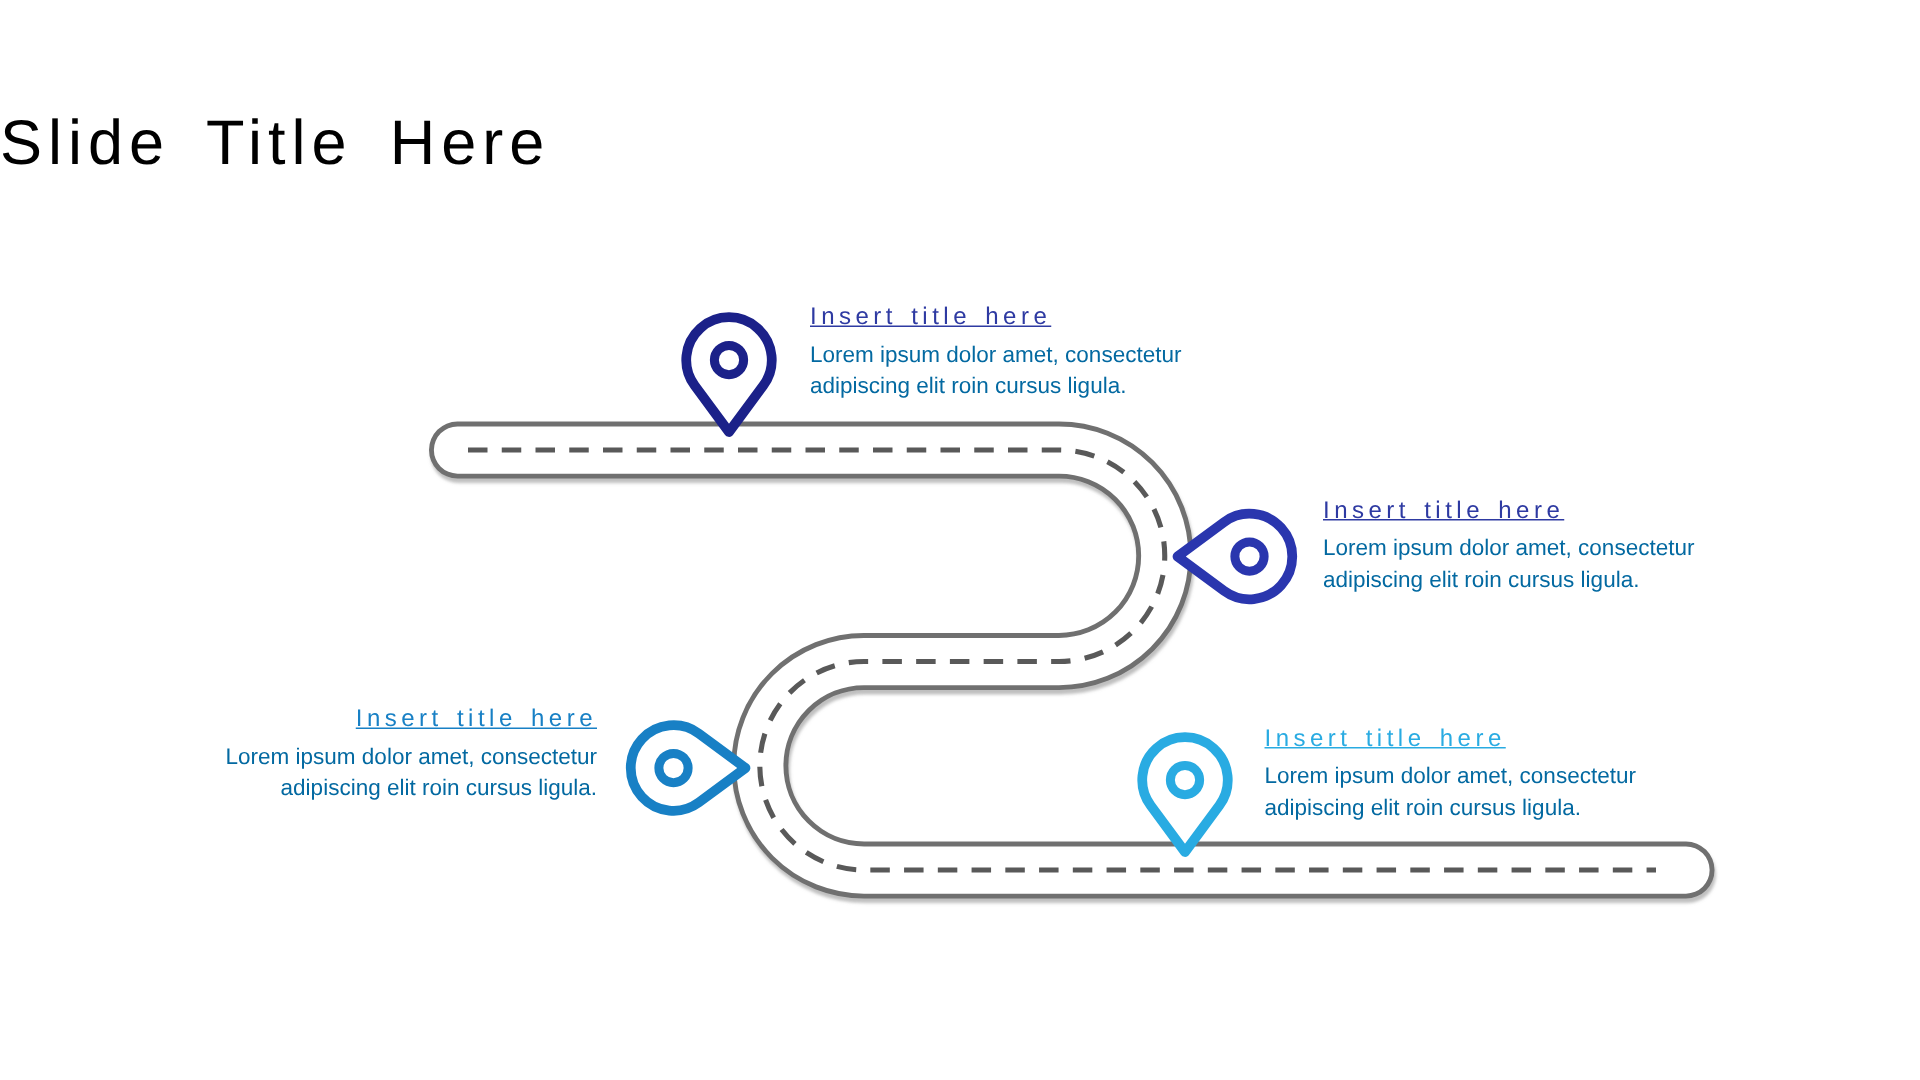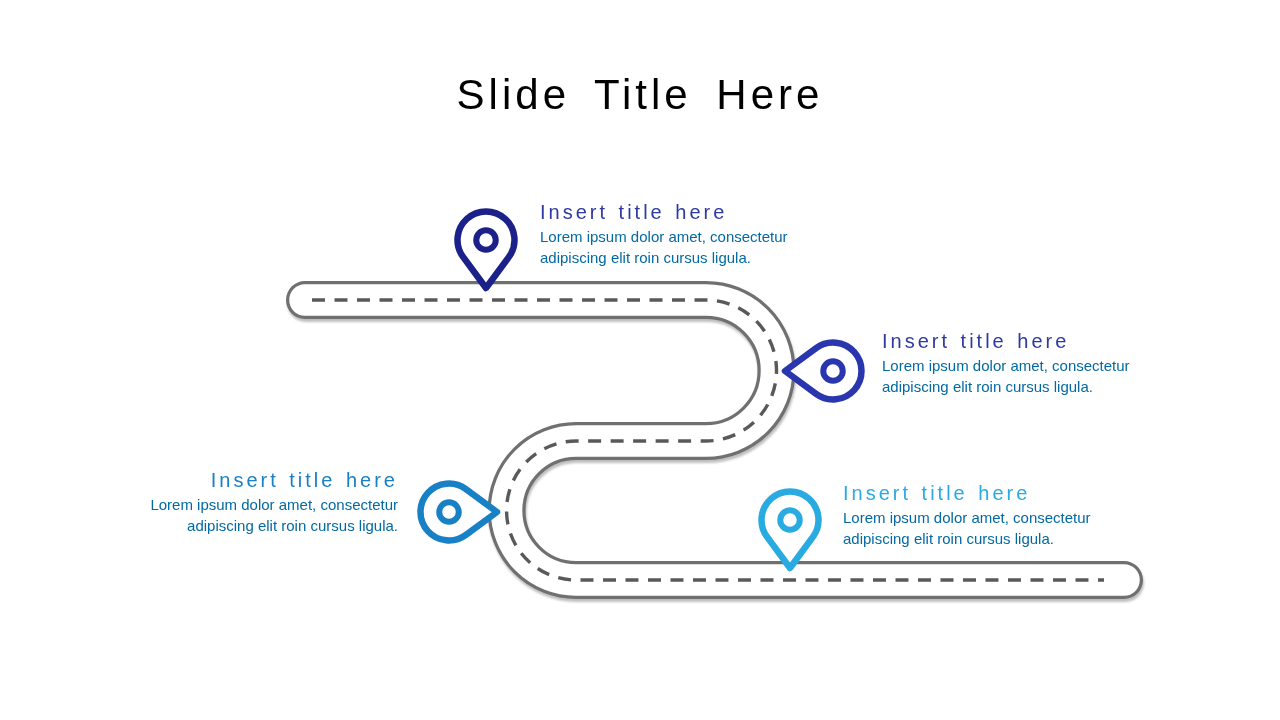--- a/index.html
+++ b/index.html
@@ -4,30 +4,30 @@
 <style>
   html,body{margin:0;padding:0;}
   body{
     width:1280px;height:720px;position:relative;overflow:hidden;
     background:#ffffff;
     font-family:"Liberation Sans","DejaVu Sans",sans-serif;
   }
   .slide{position:absolute;inset:0;}
   .slide-title{
     position:absolute;top:44px;left:0;width:1280px;
-    text-align:center;
+    text-align:left;
     font-size:42px;line-height:1.1;color:#000;
     letter-spacing:4px;word-spacing:9px;font-weight:normal;
   }
   .road-svg{position:absolute;left:0;top:0;}
   .text-block{position:absolute;}
   .text-block .item-title{
-    font-size:20px;line-height:20px;
+    font-size:16px;line-height:20px;
     letter-spacing:3px;word-spacing:2px;
-    margin:0 0 5px 0;font-weight:normal;
+    margin:0 0 5px 0;font-weight:normal;text-decoration:underline;
   }
   .text-block .item-body{
     font-size:15px;line-height:20.5px;color:#0369a1;margin:0;
   }
   .tb1{left:540px;top:202px;width:285px;text-align:left;}
   .tb2{left:882px;top:331px;width:285px;text-align:left;}
   .tb3{right:882px;top:470px;width:285px;text-align:right;}
   .tb4{left:843px;top:483px;width:285px;text-align:left;}
 </style>
 </head>

